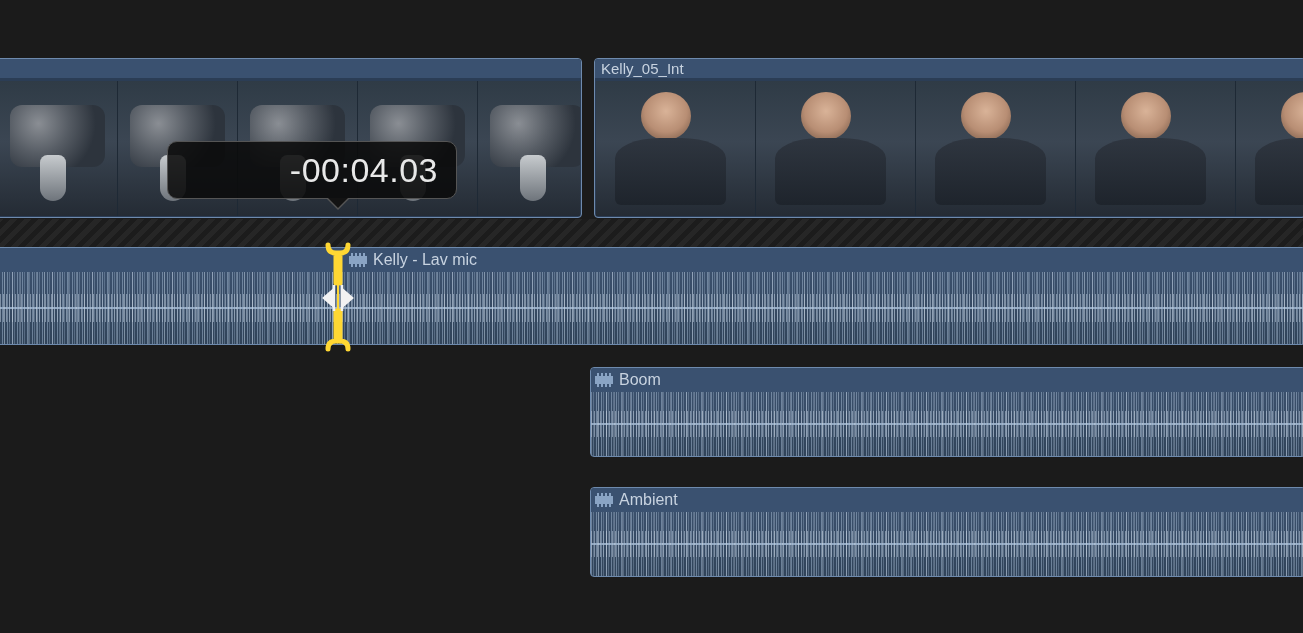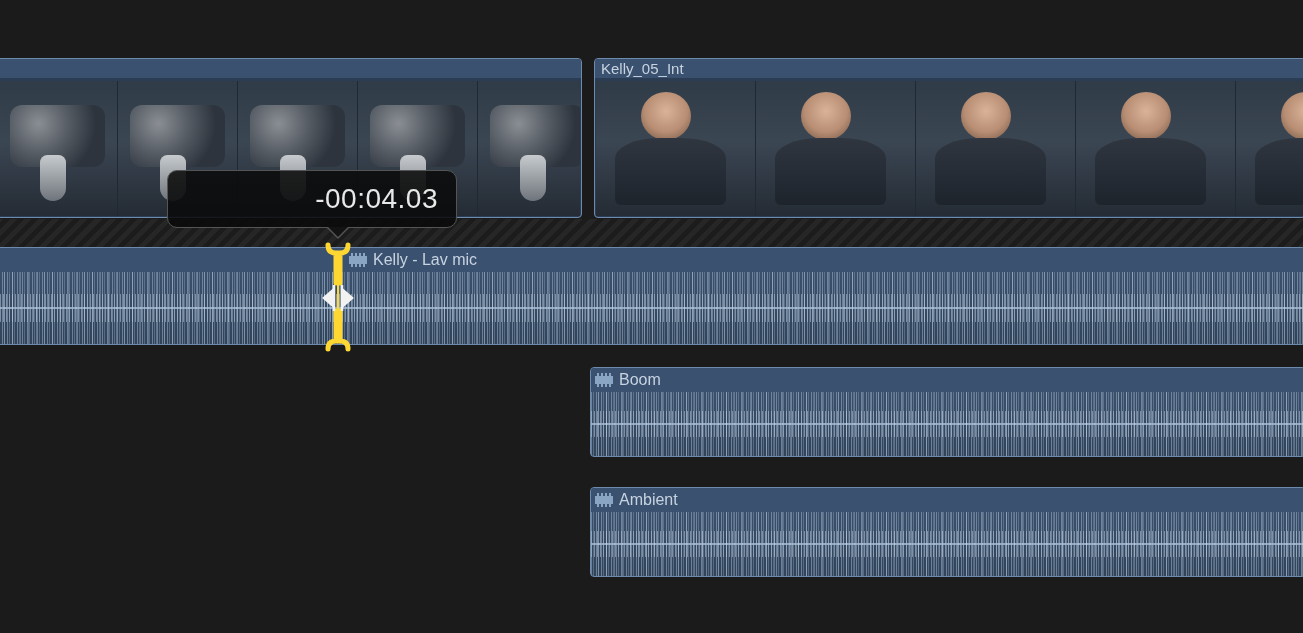--- a/index.html
+++ b/index.html
@@ -53,24 +53,24 @@
     background: linear-gradient(180deg,#2f3640,#1e242c); border-radius: 40% 40% 6px 6px / 30% 30% 6px 6px;
   }
   .frame.person .bg {
     position:absolute; inset:0;
     background: linear-gradient(180deg,#625a4f 0%, #4a4640 45%, #2d2c2a 100%);
     z-index:-1;
   }
 
   
   .trim-tooltip {
-    position: absolute; left: 167px; top: 170px; width: 290px; height: 58px;
+    position: absolute; left: 167px; top: 141px; width: 290px; height: 58px;
     background: rgba(10,10,10,0.88); border: 1px solid #555; border-radius: 10px;
     display: flex; align-items: center; justify-content: flex-end;
-    padding-right: 18px; color: #e8e8e8; font-size: 28px; font-weight: 400;
+    padding-right: 18px; color: #e8e8e8; font-size: 34px; font-weight: 400;
     font-variant-numeric: tabular-nums; letter-spacing: 0.5px;
   }
   .trim-tooltip::after {
     content:""; position:absolute; left:160px; bottom:-10px; width:0; height:0;
     border-left:10px solid transparent; border-right:10px solid transparent;
     border-top:10px solid rgba(10,10,10,0.88);
   }
   .trim-tooltip::before {
     content:""; position:absolute; left:159px; bottom:-12px; width:0; height:0;
     border-left:11px solid transparent; border-right:11px solid transparent;

